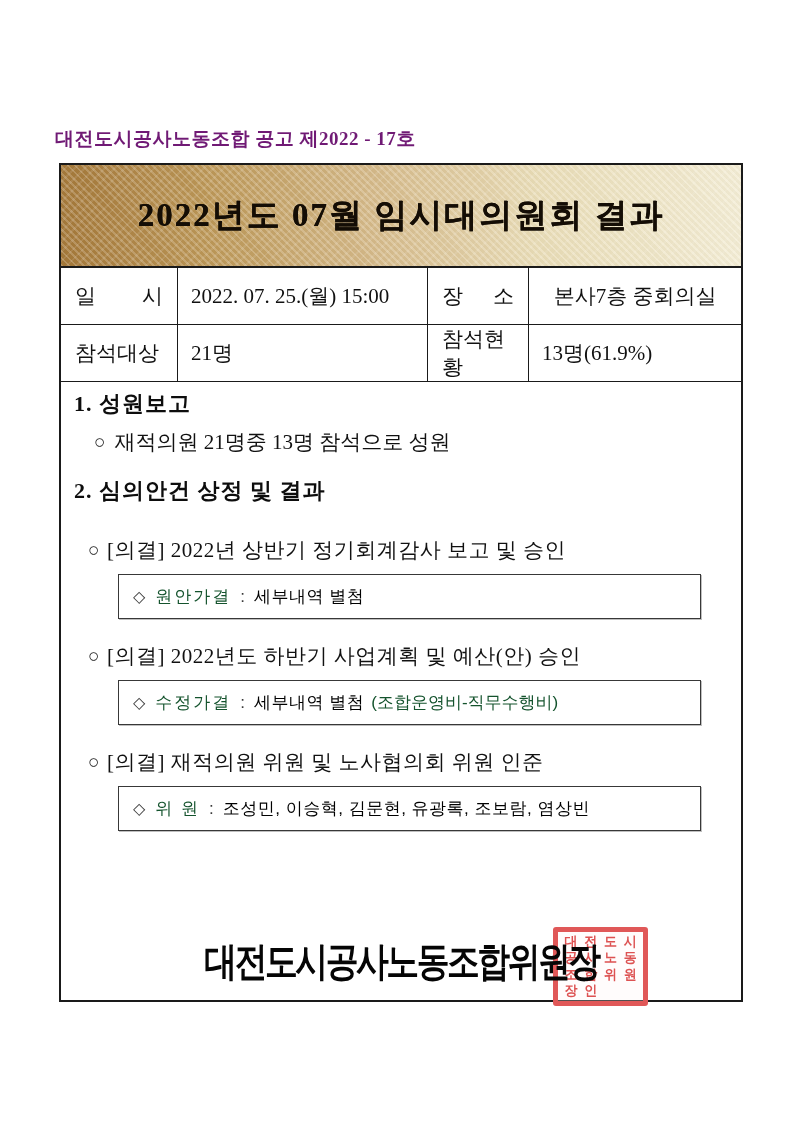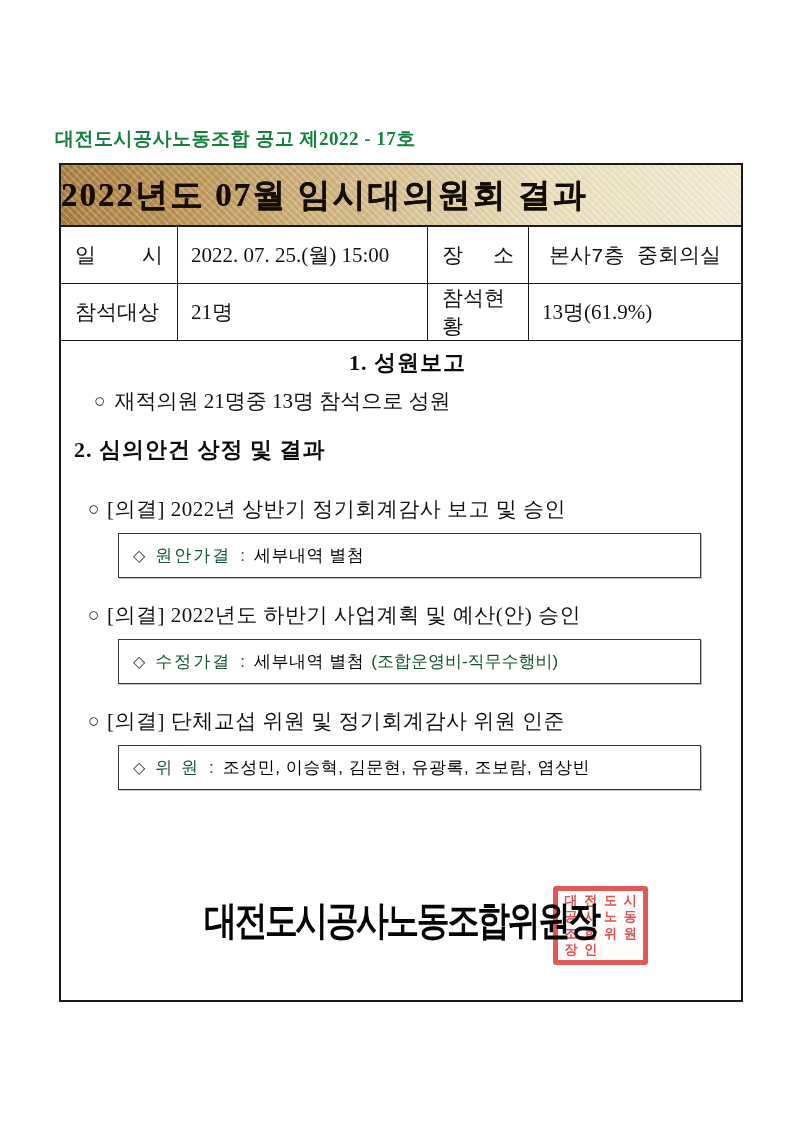--- a/index.html
+++ b/index.html
@@ -12,41 +12,41 @@
     overflow: hidden;
   }
 
   
   .notice-no {
     position: absolute;
     left: 55px; top: 126px;
     font-size: 19px;
     font-weight: bold;
     letter-spacing: 0.5px;
-    color: #15803d;
+    color: #701a75;
   }
 
   
   .doc {
     position: absolute;
     left: 59px; top: 163px;
     width: 684px; height: 839px;
     border: 2px solid #1a1a1a;
     background: #fff;
   }
 
   
   .banner {
-    height: 62px;
+    height: 103px;
     border-bottom: 2px solid #1a1a1a;
     background:
       repeating-linear-gradient(45deg, rgba(255,255,255,0.18) 0 2px, rgba(0,0,0,0.02) 2px 5px),
       repeating-linear-gradient(-45deg, rgba(255,255,255,0.10) 0 2px, rgba(0,0,0,0.00) 2px 7px),
       linear-gradient(90deg, #a5793a 0%, #bd9858 22%, #d4b887 45%, #e9dcb6 70%, #f3ecd3 100%);
-    display: flex; align-items: center; justify-content: flex-start;
+    display: flex; align-items: center; justify-content: center;
   }
   .banner-title {
     font-size: 33px;
     font-weight: bold;
     letter-spacing: 2px;
     color: #140d05;
     text-shadow: 0 0 0.5px #140d05;
   }
 
   
@@ -56,33 +56,33 @@
     border-right: 1px solid #1a1a1a;
     font-size: 21px;
     display: flex; align-items: center;
     height: 57px;
     background: #fff;
   }
   .info-table .cell.last { border-right: none; }
   .info-table .label { padding: 0 14px; }
   .info-table .label span { width: 100%; text-align: justify; text-align-last: justify; }
   .info-table .value { padding: 0 13px; }
-  .info-table .value.centered { justify-content: center; padding: 0; font-family: Liberation Mono, monospace; }
+  .info-table .value.centered { justify-content: center; padding: 0; }
 
   
   .content { position: relative; height: 635px; }
 
   .sec-title {
     margin-left: 13px;
     font-size: 22px;
     font-weight: bold;
     letter-spacing: 1px;
     color: #0d0d0d;
   }
-  .sec1 { padding-top: 7px; text-align: center; }
+  .sec1 { padding-top: 7px; }
   .sec2 { margin-top: 20px; }
 
   .bullet-line {
     margin-left: 33px; margin-top: 9px;
     font-size: 21px;
     display: flex; align-items: center;
   }
   .bullet-line .circ { margin-right: 9px; font-size: 19px; color: #222; }
 
   .agenda-item .item-title {
@@ -222,21 +222,21 @@
         <span class="rlabel">수정가결</span>
         <span class="rsep">:</span>
         <span class="rbold">세부내역 별첨</span>
         <span class="rnote">(조합운영비-직무수행비)</span>
       </div>
     </div>
 
     <div class="agenda-item item-3">
       <div class="item-title">
         <span class="circ">○</span>
-        <span>[의결] 단체교섭 위원 및 정기회계감사 위원 인준</span>
+        <span>[의결] 재적의원 위원 및 노사협의회 위원 인준</span>
       </div>
       <div class="result-box">
         <span class="diamond">◇</span>
         <span class="rlabel">위 원</span>
         <span class="rsep">:</span>
         <span class="rbold">조성민, 이승혁, 김문현, 유광록, 조보람, 염상빈</span>
         <span class="rnote"></span>
       </div>
     </div>
 

